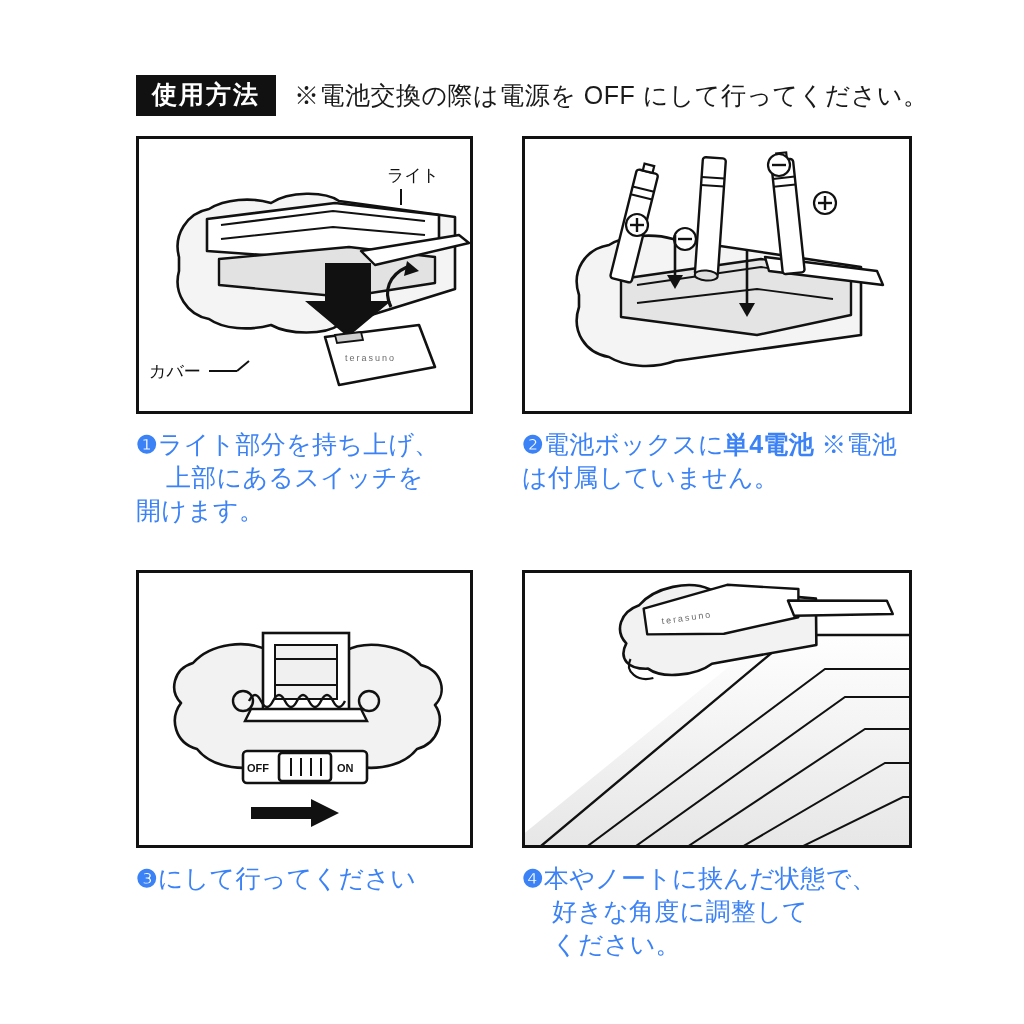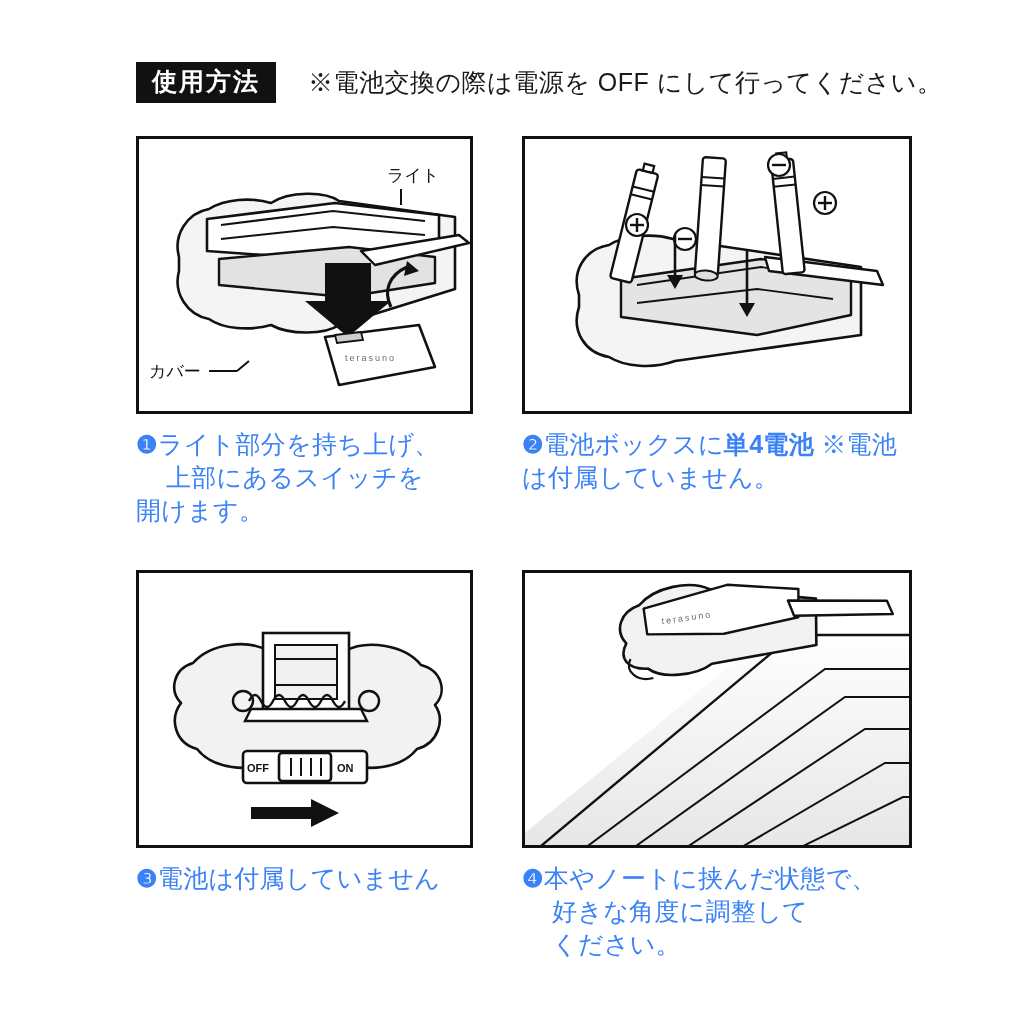--- a/index.html
+++ b/index.html
@@ -20,38 +20,38 @@
     position: absolute;
     left: 0; top: 0;
     width: 1024px;
     height: 1024px;
   }
 
   
   .header {
     position: absolute;
     left: 136px;
-    top: 59px;
+    top: 72px;
     width: 800px;
     height: 46px;
     display: flex;
     align-items: center;
   }
   .header-badge {
     background: #111111;
     color: #ffffff;
     font-size: 25px;
     font-weight: bold;
     letter-spacing: 2px;
     padding: 7px 16px 9px 16px;
     line-height: 1;
     white-space: nowrap;
   }
   .header-note {
-    margin-left: 32px;
+    margin-left: 18px;
     font-size: 25px;
     color: #1a1a1a;
     white-space: nowrap;
     letter-spacing: 0.5px;
   }
 
   
   .step {
     position: absolute;
   }
@@ -237,21 +237,21 @@
         <line x1="162" y1="185" x2="162" y2="203" stroke="#111111" stroke-width="2"></line>
         <line x1="172" y1="185" x2="172" y2="203" stroke="#111111" stroke-width="2"></line>
         <line x1="182" y1="185" x2="182" y2="203" stroke="#111111" stroke-width="2"></line>
         <text class="tiny-text" x="108" y="199">OFF</text>
         <text class="tiny-text" x="198" y="199">ON</text>
 
         <path d="M112 234 L172 234 L172 226 L200 240 L172 254 L172 246 L112 246 Z" fill="#111111"></path>
       </svg>
     </div>
     <div class="caption">
-      <span class="num">❸</span><span>電池は付属していません</span>
+      <span class="num">❸</span><span>にして行ってください</span>
     </div>
   </div>
 
   <div class="step" id="step4">
     <div class="panel">
       <svg class="svgwrap" width="390" height="278" viewBox="0 0 390 278">
         <defs>
           <linearGradient id="pageShade" x1="0" y1="0" x2="0" y2="1">
             <stop offset="0%" stop-color="#ffffff"></stop>
             <stop offset="100%" stop-color="#e6e6e6"></stop>

